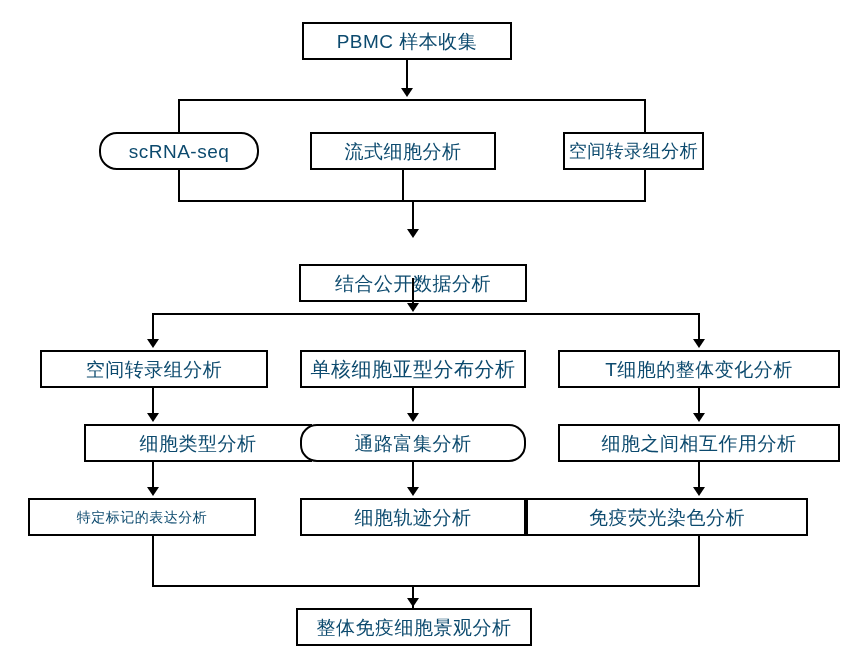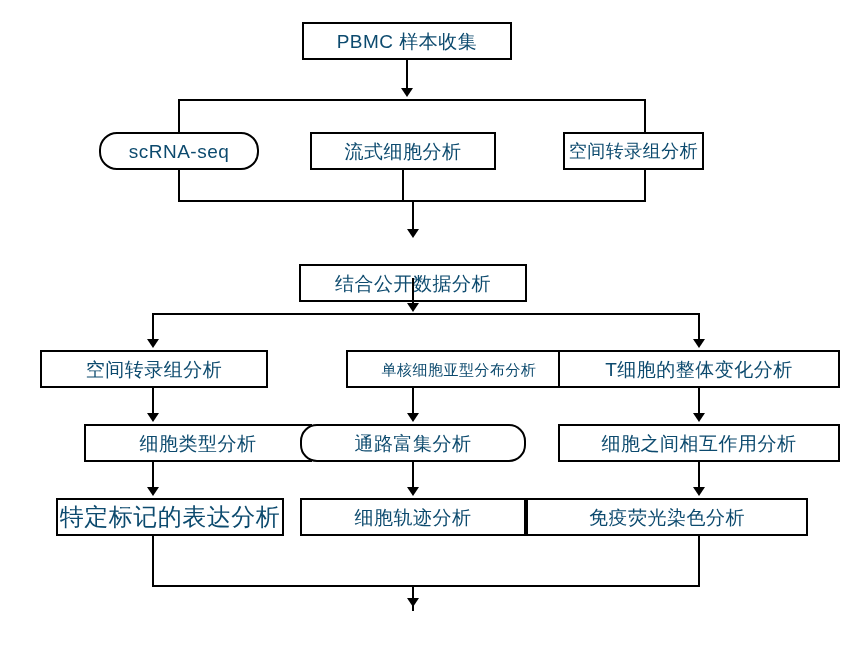--- a/index.html
+++ b/index.html
@@ -34,28 +34,28 @@
   
   #n-pbmc        { left: 302px; top: 22px;  width: 210px; height: 38px; font-size: 19px; }
 
   #n-scrna       { left: 99px;  top: 132px; width: 160px; height: 38px; font-size: 19px; border-radius: 18px; }
   #n-flow        { left: 310px; top: 132px; width: 186px; height: 38px; font-size: 19px; }
   #n-spatial     { left: 563px; top: 132px; width: 141px; height: 38px; font-size: 18px; }
 
   #n-public      { left: 299px; top: 240px; width: 228px; height: 38px; font-size: 19px; margin-top: 24px; }
 
   #n-serum       { left: 40px;  top: 350px; width: 228px; height: 38px; font-size: 19px; }
-  #n-mono        { left: 300px; top: 350px; width: 226px; height: 38px; font-size: 15px; margin-left: 46px; }
+  #n-mono        { left: 300px; top: 350px; width: 226px; height: 38px; font-size: 20px; }
   #n-tcell       { left: 558px; top: 350px; width: 282px; height: 38px; font-size: 19px; }
 
   #n-celltype    { left: 40px;  top: 424px; width: 228px; height: 38px; font-size: 19px; margin-left: 44px; }
   #n-pathway     { left: 300px; top: 424px; width: 226px; height: 38px; font-size: 19px; border-radius: 17px; }
   #n-interact    { left: 558px; top: 424px; width: 282px; height: 38px; font-size: 19px; }
 
-  #n-marker      { left: 56px;  top: 498px; width: 228px; height: 38px; font-size: 24px; }
+  #n-marker      { left: 28px;  top: 498px; width: 228px; height: 38px; font-size: 14px; }
   #n-traj        { left: 300px; top: 498px; width: 226px; height: 38px; font-size: 19px; }
   #n-ifstain     { left: 526px; top: 498px; width: 282px; height: 38px; font-size: 19px; }
 
   #n-overall     { left: 296px; top: 608px; width: 236px; height: 38px; font-size: 19px; }
 
   
   .ln {
     position: absolute;
     background: #000000;
   }
@@ -157,14 +157,17 @@
   <div class="node" id="n-ifstain">
     <span class="label">免疫荧光染色分析</span>
   </div>
 
   <div class="ln vline" style="left:152px; top:536px; height:50px;"></div>
   <div class="ln vline" style="left:698px; top:536px; height:50px;"></div>
   <div class="ln hline" style="left:152px; top:585px; width:548px;"></div>
   <div class="ln vline" style="left:412px; top:585px; height:26px;"></div>
   <div class="arrowhead" style="left:407px; top:598px;"></div>
 
+  <div class="node" id="n-overall">
+    <span class="label">整体免疫细胞景观分析</span>
+  </div>
 
 </div>
 
 </body></html>

